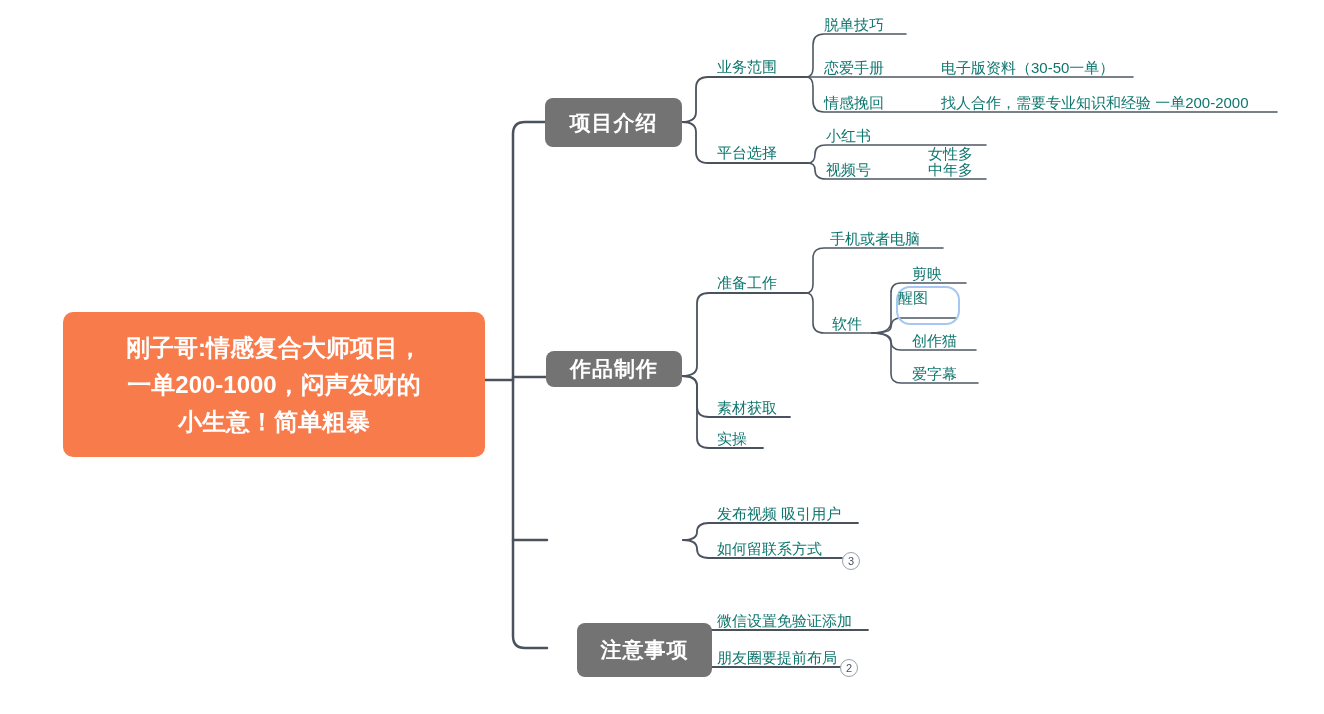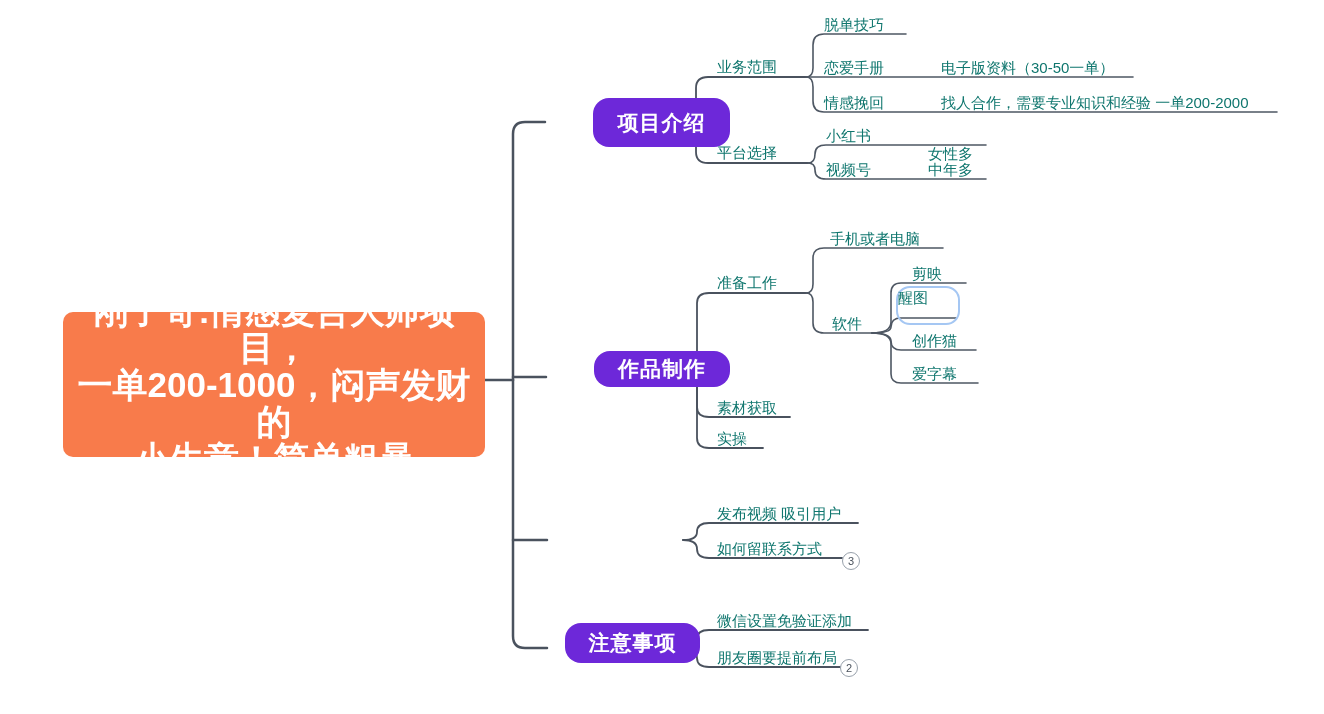--- a/index.html
+++ b/index.html
@@ -4,28 +4,28 @@
 <style>
   html,body { margin:0; padding:0; background:#ffffff; }
   .canvas {
     position:relative; width:1324px; height:714px; background:#ffffff;
     font-family:"Liberation Sans","DejaVu Sans",sans-serif; overflow:hidden;
   }
   .connector-layer { position:absolute; left:0; top:0; width:1324px; height:714px; }
   .root-node {
     position:absolute; left:63px; top:312px; width:422px; height:145px;
     background:#F87B4B; border-radius:10px; color:#ffffff;
-    font-weight:bold; font-size:35px; line-height:37px; text-align:center;
+    font-weight:bold; font-size:24px; line-height:37px; text-align:center;
     display:flex; align-items:center; justify-content:center;
     white-space:pre-line; box-sizing:border-box;
   }
   .branch-node {
-    position:absolute; background:#6d28d9; color:#ffffff; font-weight:bold;
-    font-size:21px; border-radius:16px; letter-spacing:1px;
-    display:flex; align-items:center; justify-content:center; box-sizing:border-box;margin-left:48px;
+    position:absolute; background:#737373; color:#ffffff; font-weight:bold;
+    font-size:21px; border-radius:8px; letter-spacing:1px;
+    display:flex; align-items:center; justify-content:center; box-sizing:border-box;
   }
   .topic-label {
     position:absolute; font-size:15px; color:#0f766e; line-height:19px;
     white-space:nowrap;
   }
   .selection-box {
     position:absolute; left:896px; top:286px; width:64px; height:39px;
     border:2px solid #A5C7F3; border-radius:14px; background:transparent;
     box-sizing:border-box;
   }
@@ -76,21 +76,21 @@
       <path d="M872,333 Q891,333 891,344 V374 Q891,383 901,383 H978"></path>
     </g>
   </svg>
 
   <div class="root-node">刚子哥:情感复合大师项目，
 一单200-1000，闷声发财的
 小生意！简单粗暴</div>
 
   <div class="branch-node" style="left:545px;top:98px;width:137px;height:49px">项目介绍</div>
   <div class="branch-node" style="left:546px;top:351px;width:136px;height:36px">作品制作</div>
-  <div class="branch-node" style="left:517px;top:623px;width:135px;height:40px">注意事项</div>
+  <div class="branch-node" style="left:577px;top:623px;width:135px;height:54px">注意事项</div>
 
   <div class="topic-label" style="left:717px;top:57px">业务范围</div>
   <div class="topic-label" style="left:824px;top:15px">脱单技巧</div>
   <div class="topic-label" style="left:824px;top:58px">恋爱手册</div>
   <div class="topic-label" style="left:941px;top:58px">电子版资料（30-50一单）</div>
   <div class="topic-label" style="left:824px;top:93px">情感挽回</div>
   <div class="topic-label" style="left:941px;top:93px">找人合作，需要专业知识和经验 一单200-2000</div>
   <div class="topic-label" style="left:717px;top:143px">平台选择</div>
   <div class="topic-label" style="left:826px;top:126px">小红书</div>
   <div class="topic-label" style="left:928px;top:144px">女性多</div>

